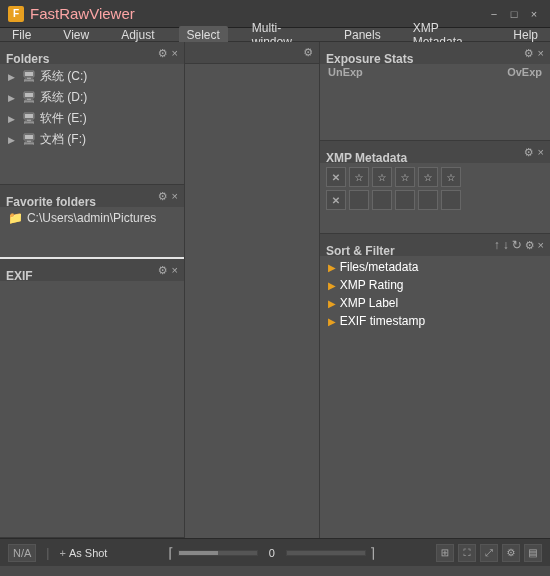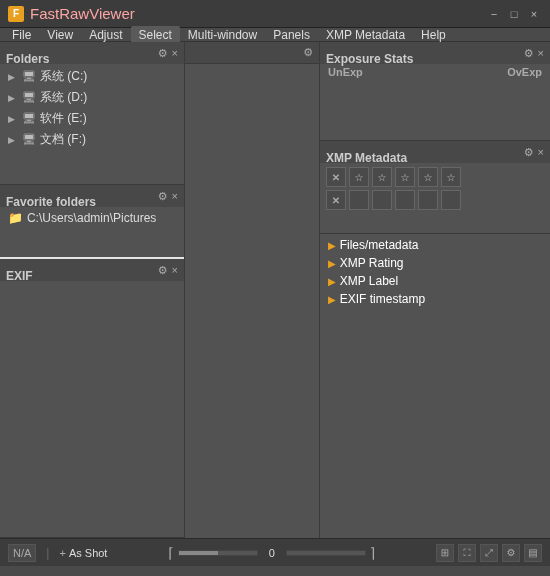--- a/index.html
+++ b/index.html
@@ -62,20 +62,21 @@
     }
 
     
     .menu-bar {
       background: #4a4a4a;
       height: 14px;
       display: flex;
       align-items: center;
       padding: 0 4px;
       border-bottom: 1px solid #333;
+      gap: 16px;
     }
     .menu-item {
       padding: 2px 8px;
       cursor: pointer;
       color: #ddd;
       font-size: 12px;
       border-radius: 2px;
     }
     .menu-item.active { background: #5a5a5a; }
 
@@ -496,20 +497,30 @@
           <div class="xmp-cell"></div>
           <div class="xmp-cell"></div>
           <div class="xmp-cell"></div>
           <div class="xmp-cell"></div>
           <div class="xmp-cell"></div>
         </div>
       </div>
     </div>
 
     <div class="sort-filter-section">
+      <div class="sort-filter-header panel-header">
+        <span class="panel-header-title">Sort &amp; Filter</span>
+        <div class="sort-filter-icons panel-header-icons">
+          <span class="panel-icon" style="font-size:12px;">↑</span>
+          <span class="panel-icon" style="font-size:12px;">↓</span>
+          <span class="panel-icon" style="font-size:12px;">↻</span>
+          <span class="panel-icon gear-icon"></span>
+          <span class="panel-icon close-icon"></span>
+        </div>
+      </div>
       <div class="sort-filter-content">
         <div class="sort-item">
           <span class="sort-arrow">▶</span>
           <span class="sort-label">Files/metadata</span>
         </div>
         <div class="sort-item">
           <span class="sort-arrow">▶</span>
           <span class="sort-label">XMP Rating</span>
         </div>
         <div class="sort-item">

